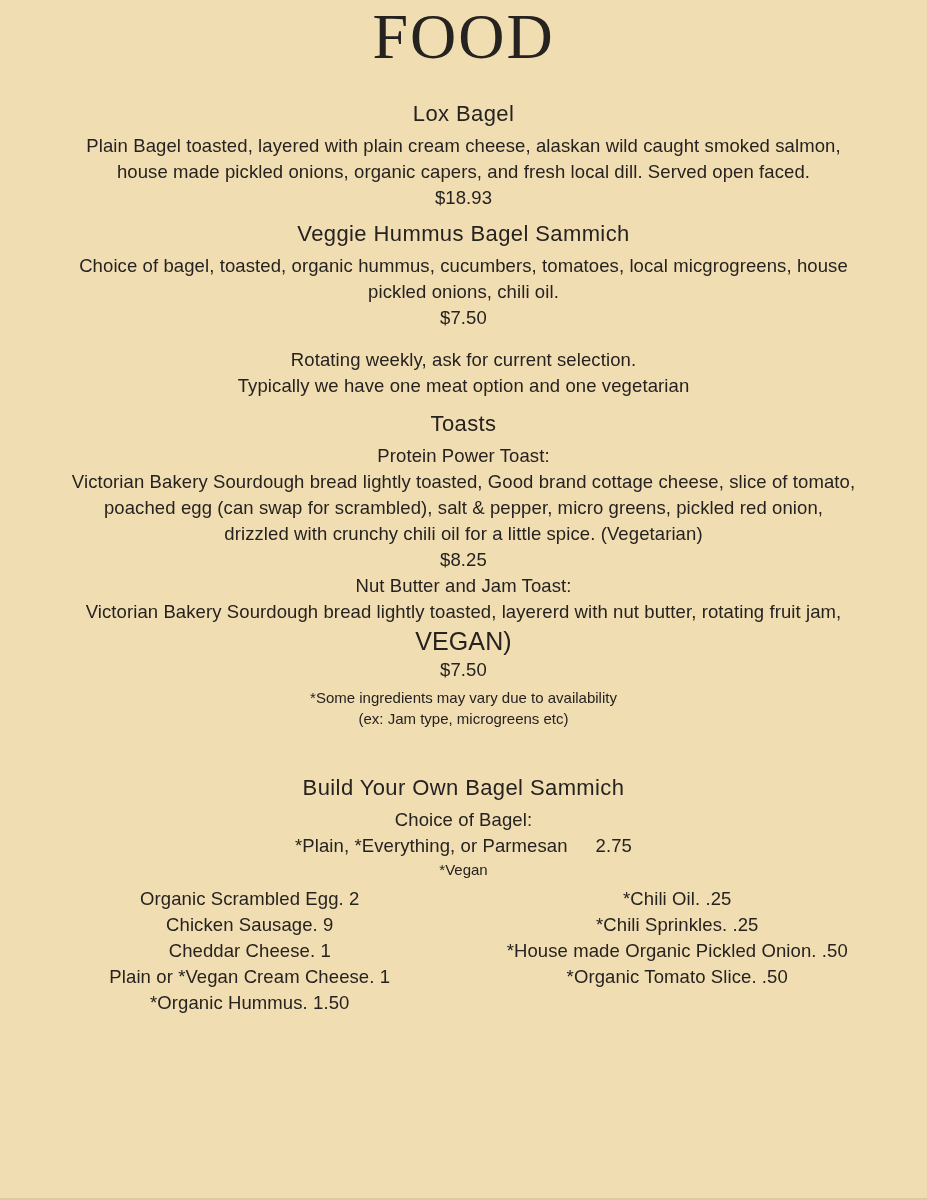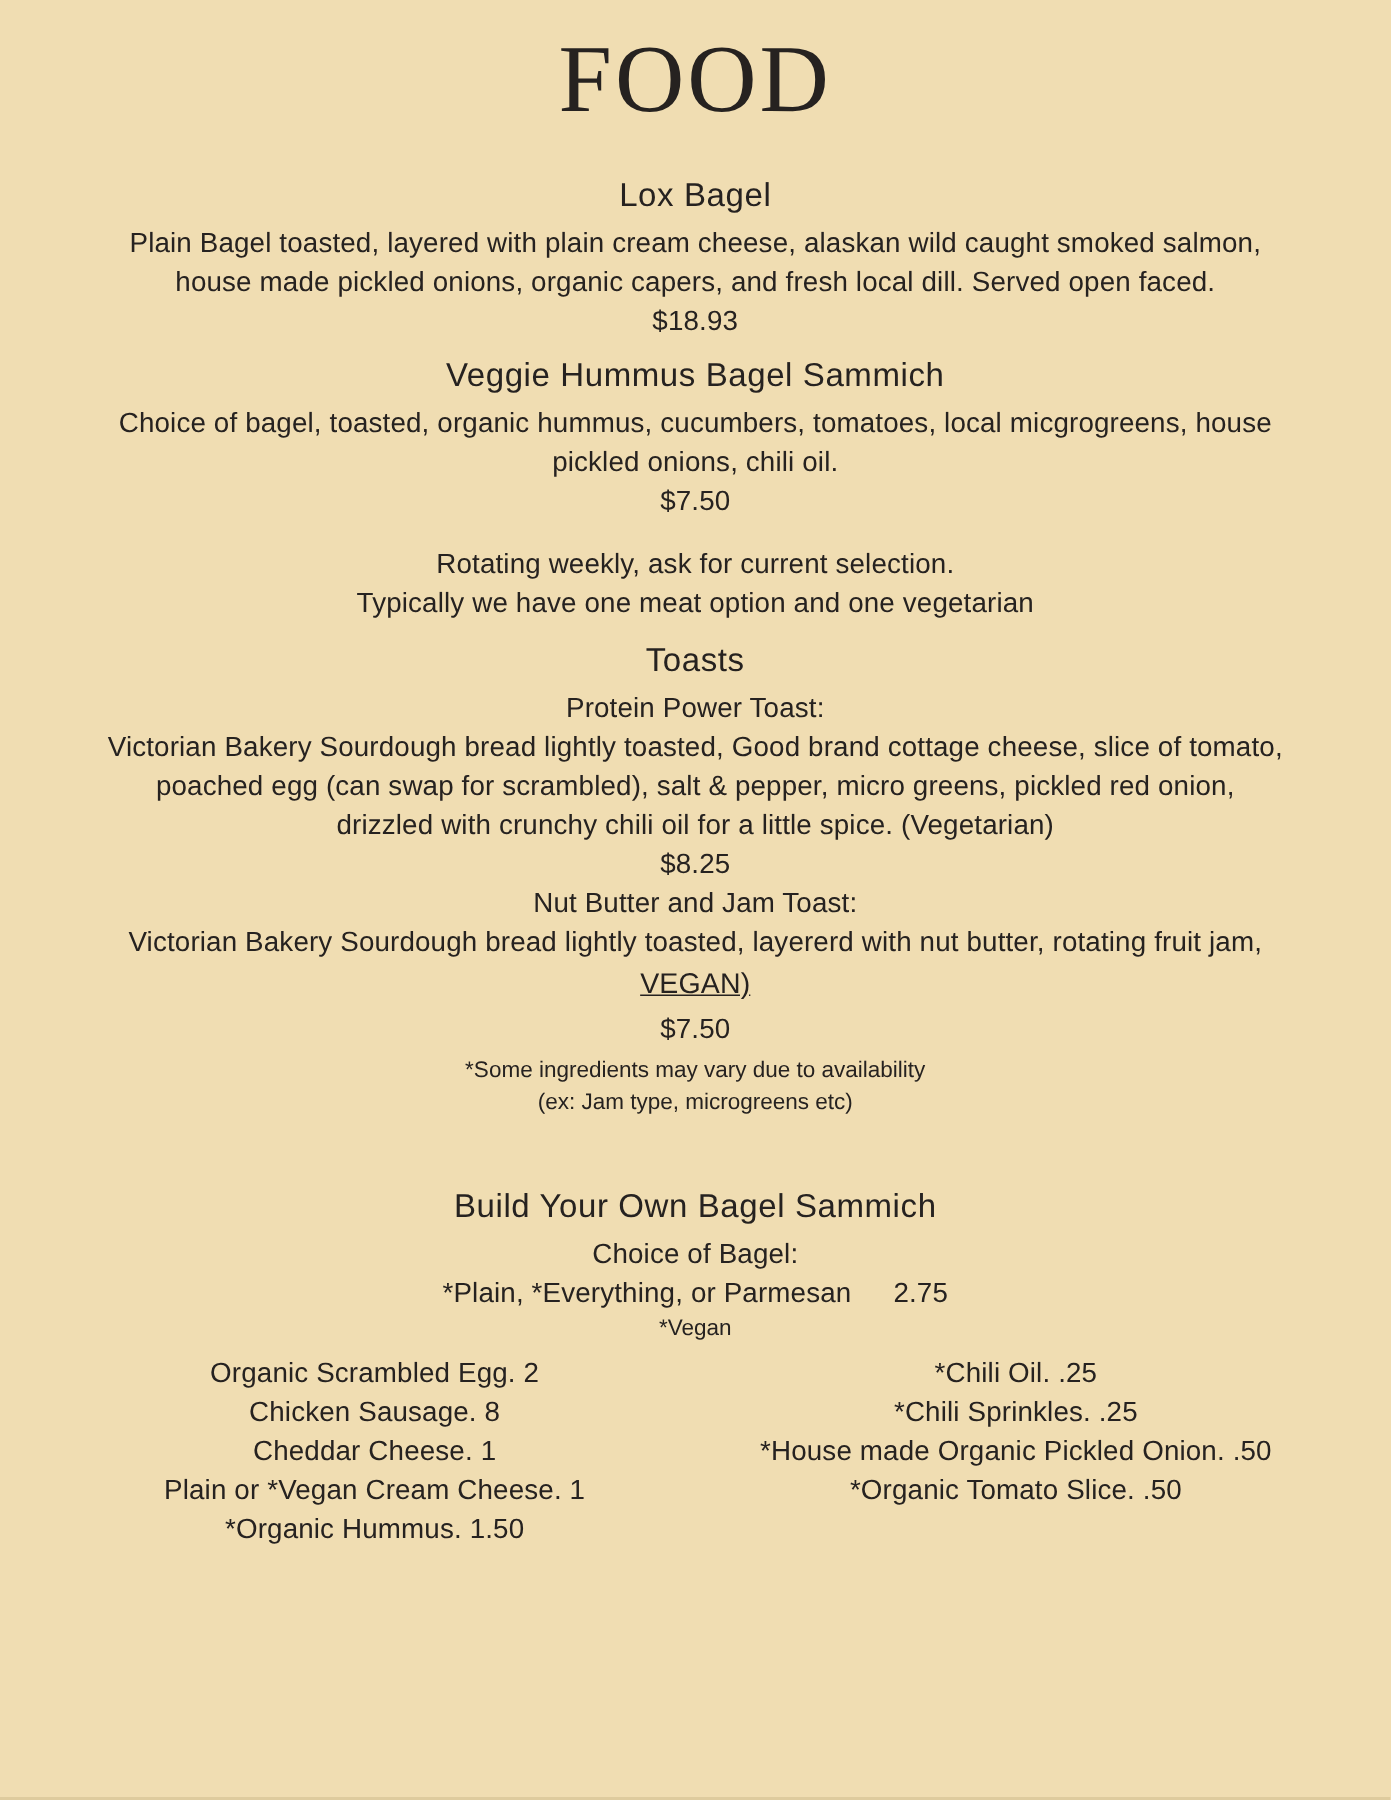--- a/index.html
+++ b/index.html
@@ -7,21 +7,21 @@
     width: 927px;
     height: 1200px;
     position: relative;
     background: #f0ddb2;
     color: #262220;
     font-family: "Liberation Sans", sans-serif;
     overflow: hidden;
   }
   .menu {
     text-align: center;
-    padding-top: 20px;
+    padding-top: 4px;
   }
   .title {
     margin: 0;
     font-family: "Liberation Serif", serif;
     font-weight: 400;
     font-size: 64px;
     line-height: 1.04;
     letter-spacing: 2px;
   }
   .heading-row { line-height: 1; }
@@ -33,23 +33,22 @@
     text-decoration-thickness: 2px;
     text-underline-offset: 4px;
     text-decoration-skip-ink: none;
   }
   .line {
     font-size: 18.5px;
     line-height: 26px;
     letter-spacing: 0.1px;
   }
   .vegan-big {
-    font-size: 19px;
+    font-size: 25px;
     line-height: 32px;
-    text-decoration: underline;
   }
   .small-note {
     font-size: 15px;
     line-height: 21px;
   }
   .mt-lox     { margin-top: 24px; }
   .mt-sec     { margin-top: 4px; }
   .mt-sarkozy-body { margin-top: 16px; }
   .mt-toasts  { margin-top: 6px; }
   .mt-notes   { margin-top: 4px; }
@@ -128,21 +127,21 @@
     </div>
     <div class="line">Choice of Bagel:</div>
     <div class="line">
       <span>*Plain, *Everything, or Parmesan</span><span class="bagel-price">2.75</span>
     </div>
     <div class="small-note">*Vegan</div>
 
     <div class="columns">
       <div>
         <div class="line">Organic Scrambled Egg. 2</div>
-        <div class="line">Chicken Sausage. 8</div>
+        <div class="line">Chicken Sausage. 9</div>
         <div class="line">Cheddar Cheese. 1</div>
         <div class="line">Plain or *Vegan Cream Cheese. 1</div>
         <div class="line">*Organic Hummus. 1.50</div>
       </div>
       <div>
         <div class="line">*Chili Oil. .25</div>
         <div class="line">*Chili Sprinkles. .25</div>
         <div class="line">*House made Organic Pickled Onion. .50</div>
         <div class="line">*Organic Tomato Slice. .50</div>
       </div>

